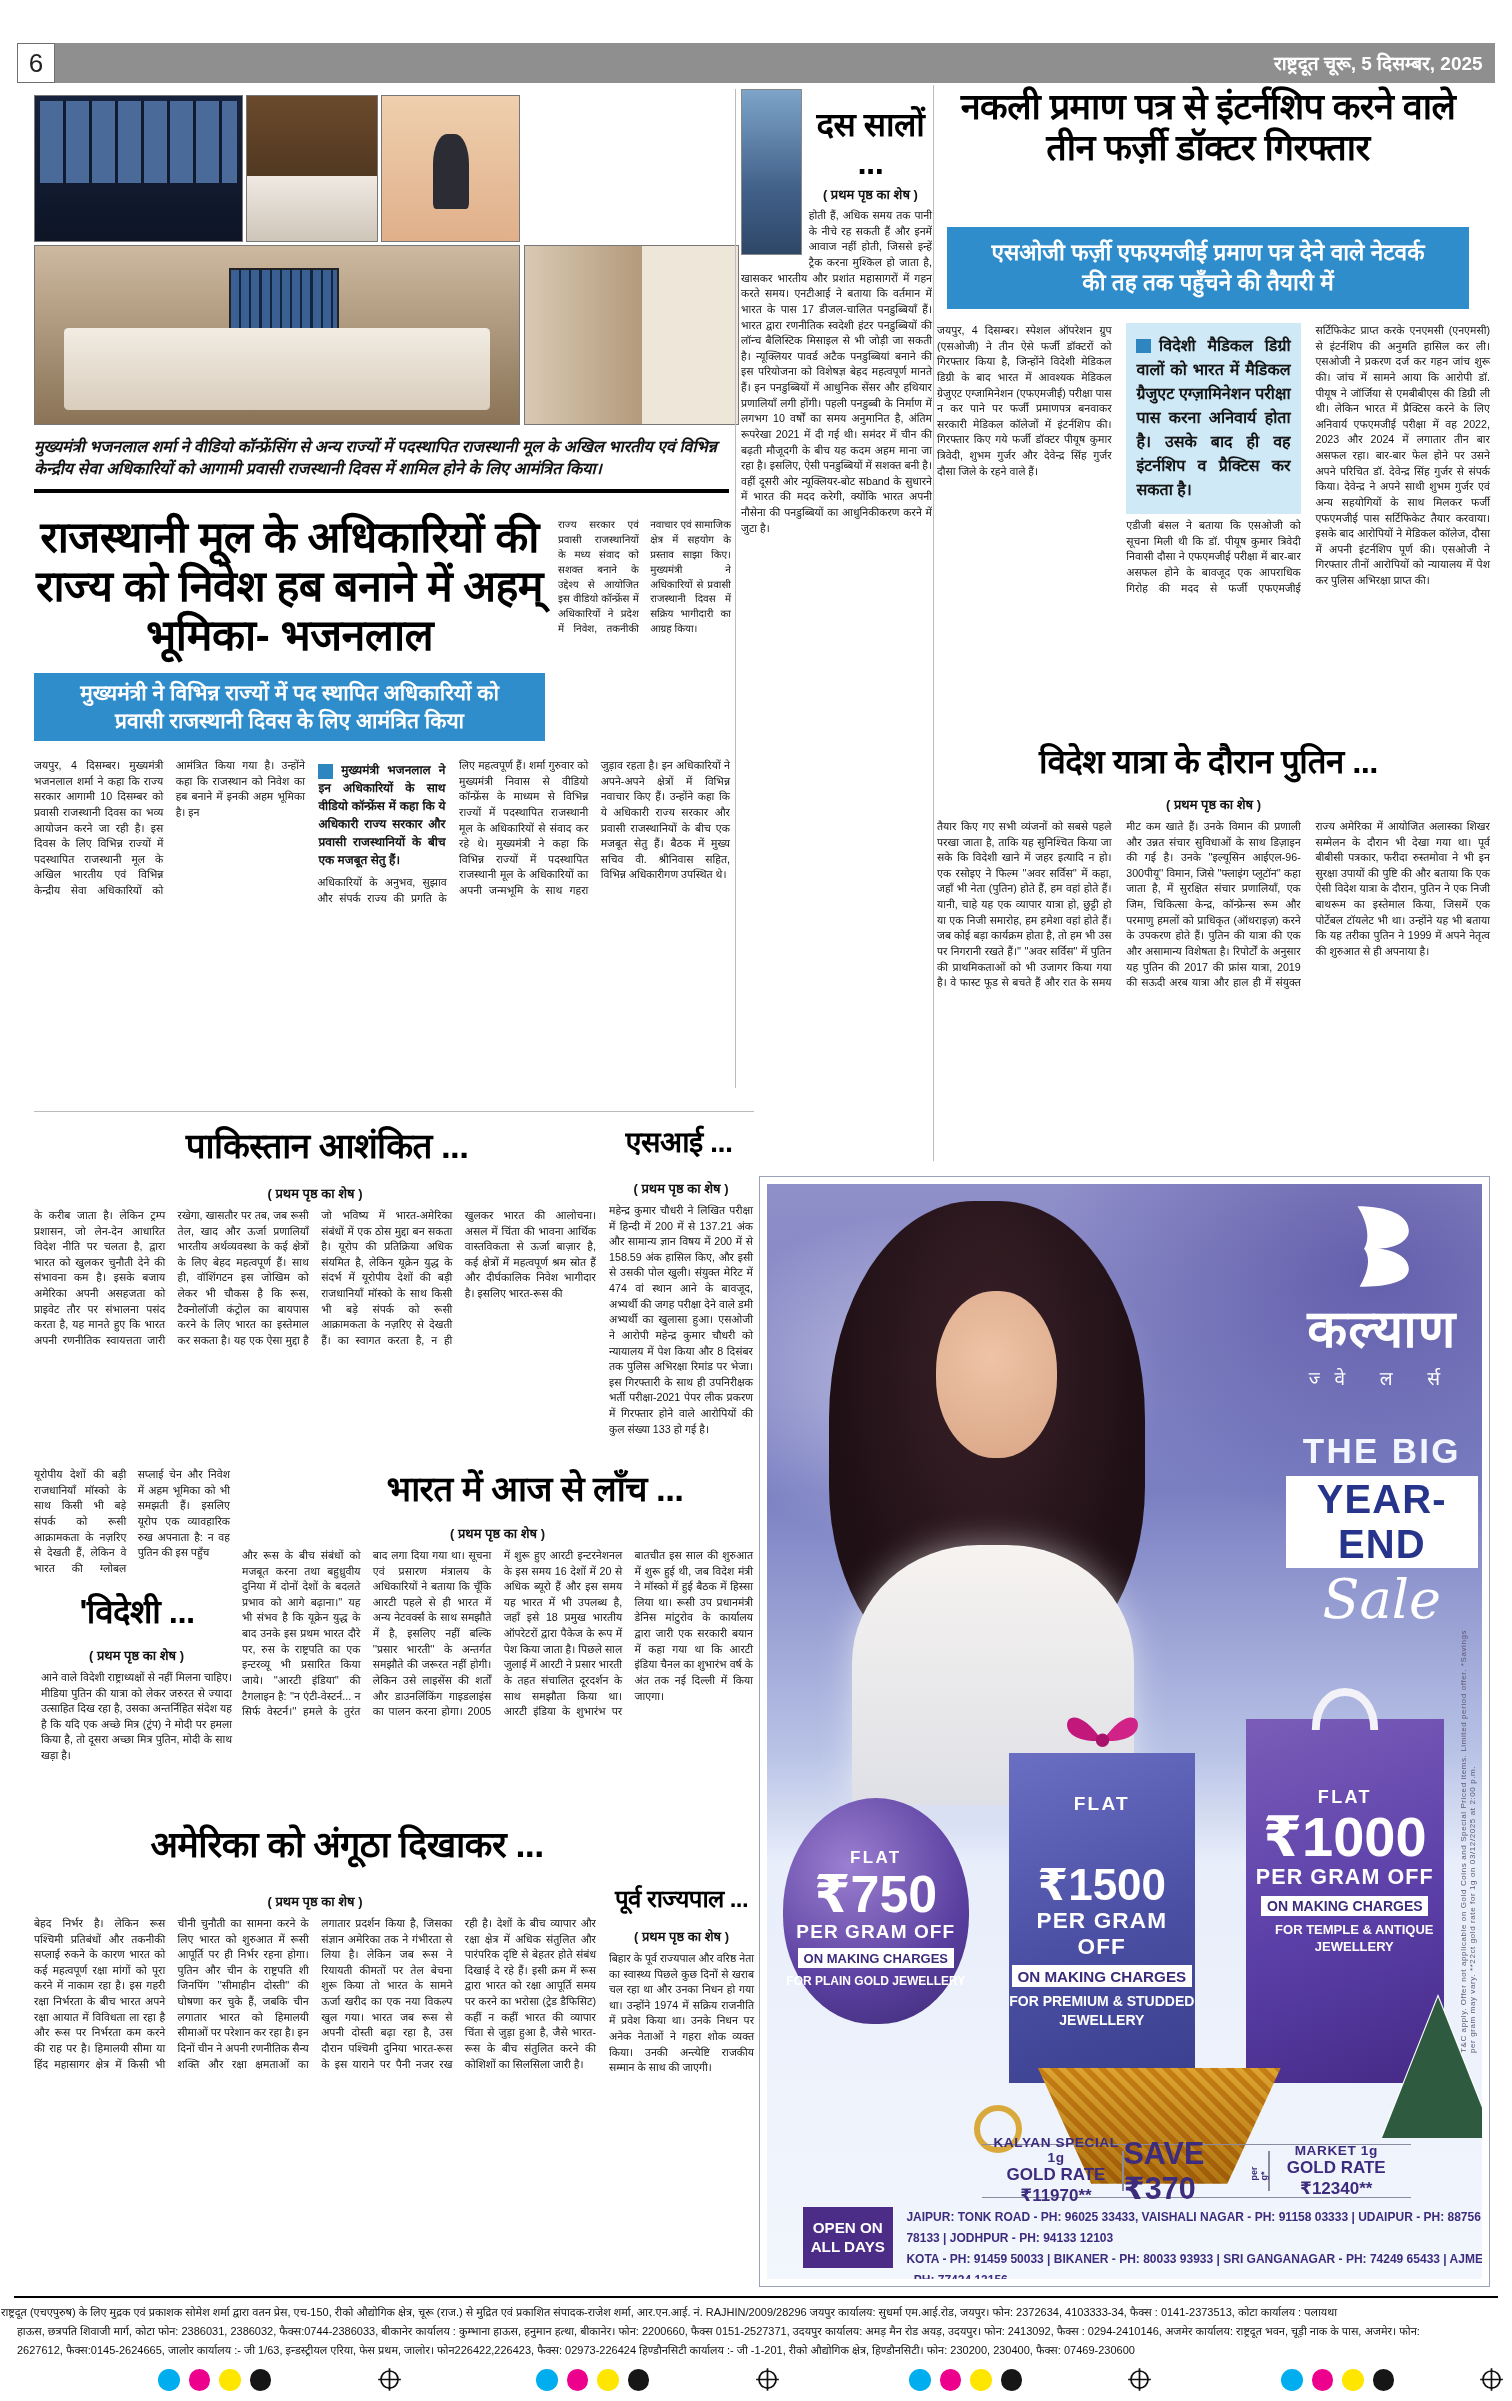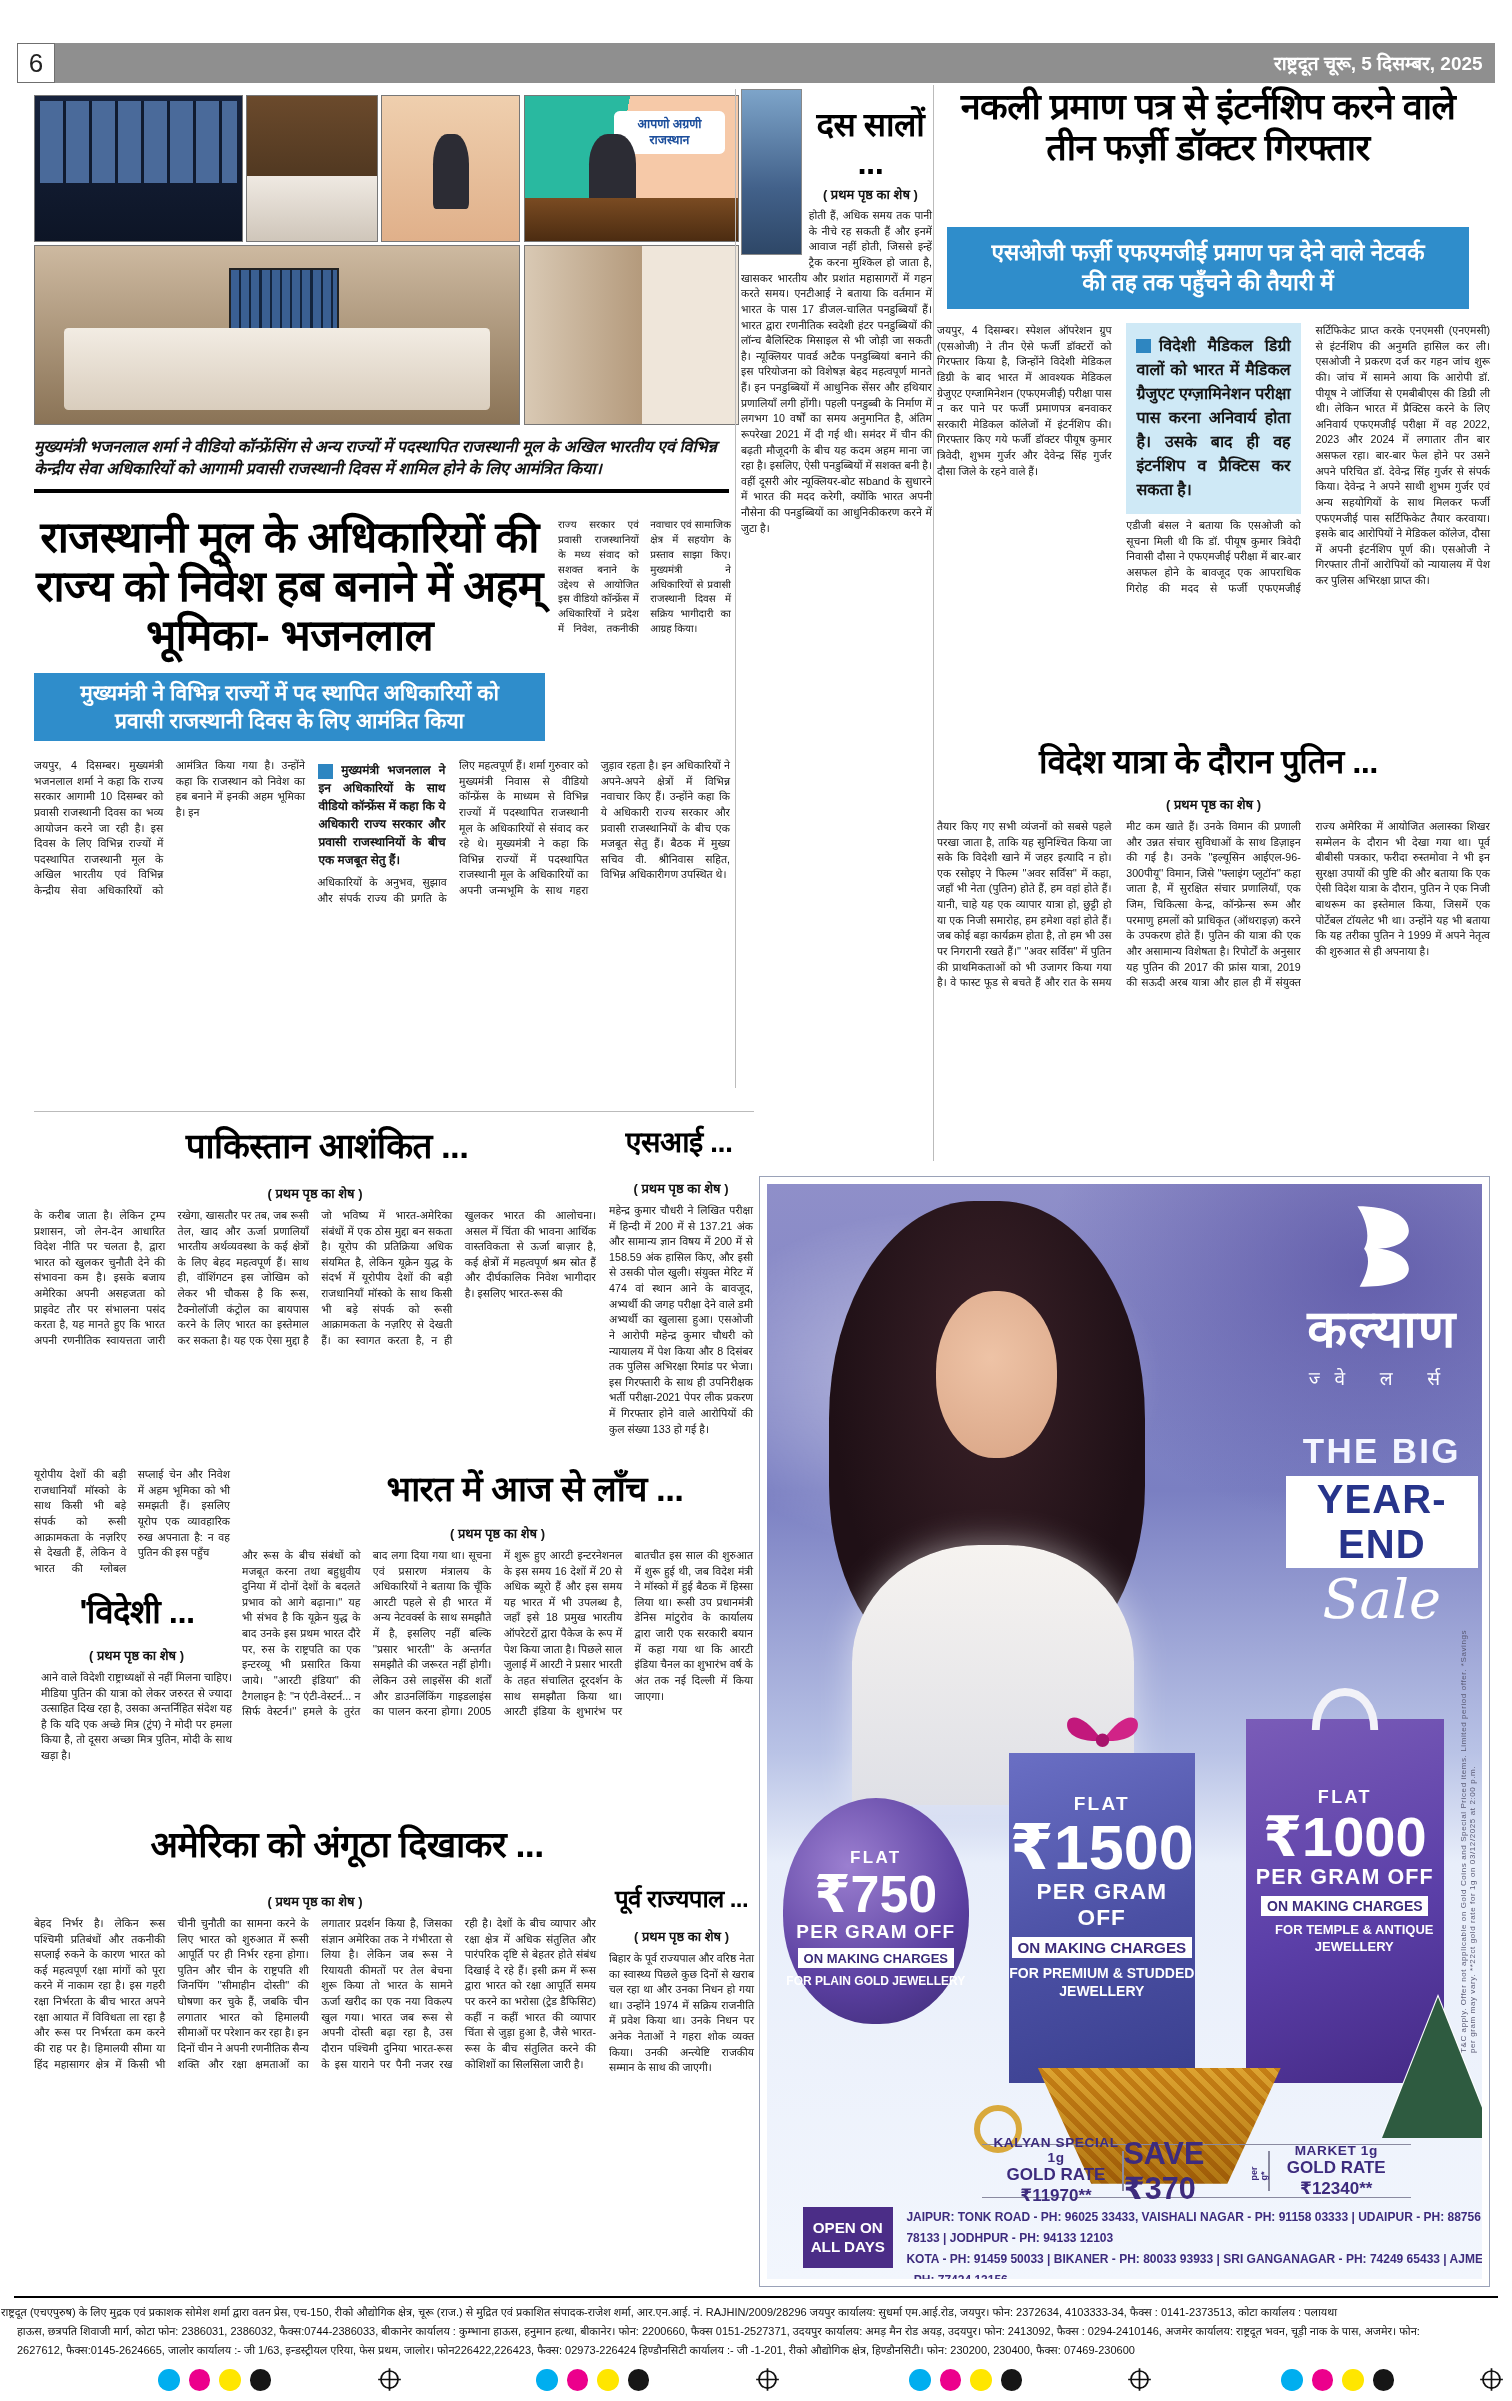--- a/index.html
+++ b/index.html
@@ -104,25 +104,20 @@
   <div class="abs collage" style="left:34px;top:95px;width:695px;height:330px;">
     <div class="ph ph-wall">
         <div class="tiles"></div>
       </div>
     <div class="ph ph-wood">
         <div class="table"></div>
       </div>
     <div class="ph ph-peach" style="background:linear-gradient(#efcfae,#e0b08a);">
       <div class="figure"></div>
     </div>
-    <div class="ph ph-peach">
-      <div class="card-slogan">आपणो अग्रणी राजस्थान</div>
-      <div class="figure" style="left:30%;width:22%;"></div>
-      <div class="desk"></div>
-    </div>
     <div class="ph ph-room" style="grid-column:1 / span 3;">
       <div class="screen"></div>
       <div class="utable"></div>
     </div>
     <div class="ph ph-pillar"></div>
   </div>
 
   <div class="abs hl" style="left:34px;top:513px;width:511px;font-size:43px;">राजस्थानी मूल के अधिकारियों की राज्य को निवेश हब बनाने में अहम् भूमिका- भजनलाल</div>
 
   <div class="abs caption" style="left:34px;top:436px;width:695px;">मुख्यमंत्री भजनलाल शर्मा ने वीडियो कॉन्फ्रेंसिंग से अन्य राज्यों में पदस्थापित राजस्थानी मूल के अखिल भारतीय एवं विभिन्न केन्द्रीय सेवा अधिकारियों को आगामी प्रवासी राजस्थानी दिवस में शामिल होने के लिए आमंत्रित किया।</div>
@@ -232,21 +227,21 @@
         </div>
       </div>
 
       <div class="badge abs boxy" style="left:242px;top:569px;width:186px;height:330px;padding-top:40px;box-sizing:border-box;">
         <svg class="abs" style="left:51px;top:-44px;" width="85" height="47" viewBox="0 0 75 42">
           <path d="M37 28 C20 2 4 4 6 16 C8 26 24 30 37 28 Z" fill="#c2187c"></path>
           <path d="M38 28 C55 2 71 4 69 16 C67 26 51 30 38 28 Z" fill="#d12387"></path>
           <circle cx="37.5" cy="28" r="6" fill="#a8126b"></circle>
         </svg>
         <div class="flat" style="font-size:19px;">FLAT</div>
-        <div class="amt" style="font-size:63px;">₹1500</div>
+        <div class="amt" style="font-size:44px;margin-top:48px;">₹1500</div>
         <div class="per" style="font-size:22.6px;">PER GRAM OFF</div>
         <div><span class="chip" style="font-size:15.2px;">ON MAKING CHARGES</span></div>
         <div class="for" style="font-size:14px;">FOR PREMIUM &amp; STUDDED JEWELLERY</div>
       </div>
 
       <div class="badge abs baggy" style="left:479px;top:535px;width:198px;height:364px;padding-top:68px;box-sizing:border-box;">
         <svg class="abs" style="left:54px;top:-51px;" width="90" height="62" viewBox="0 0 80 55">
           <path d="M14 55 C14 10 66 10 66 55" fill="none" stroke="#f2f2f8" stroke-width="7"></path>
         </svg>
         <div class="flat" style="font-size:18px;">FLAT</div>

